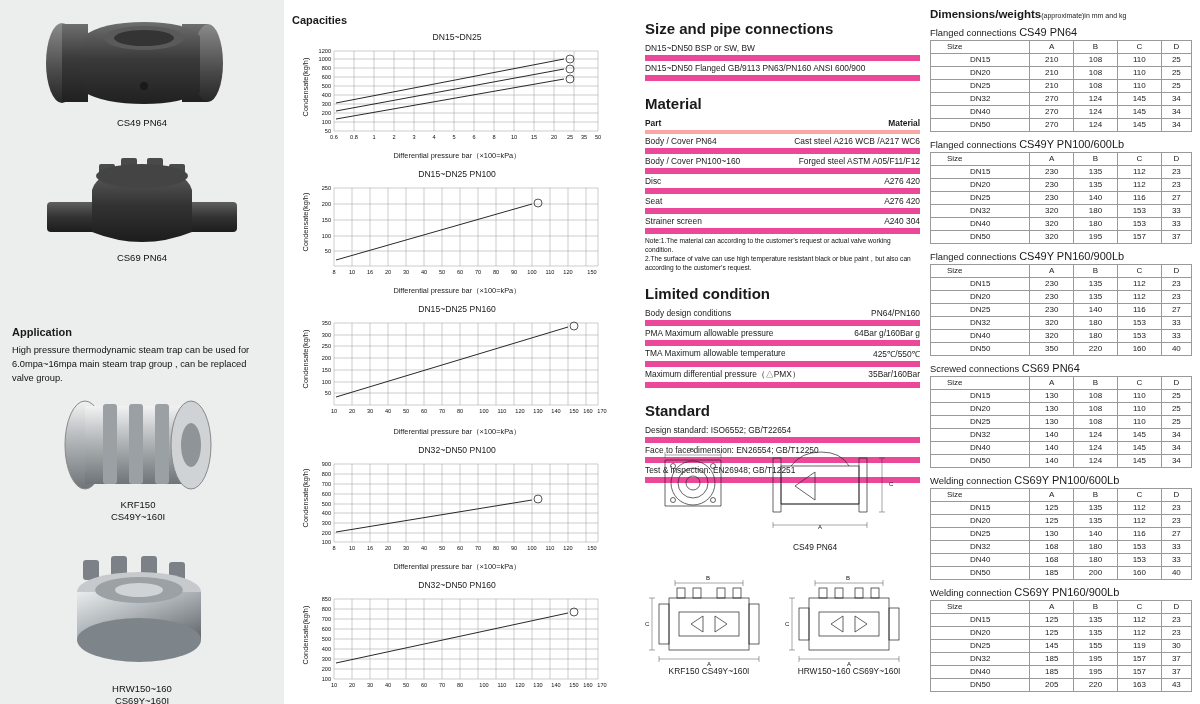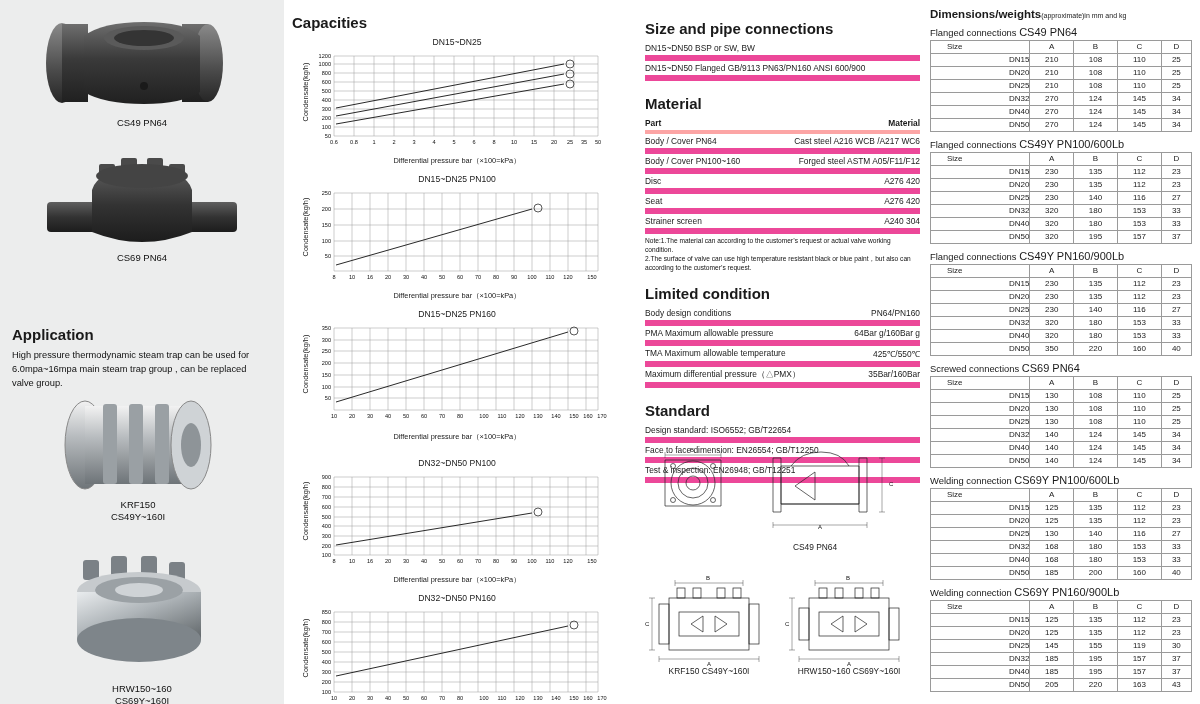--- a/index.html
+++ b/index.html
@@ -4,21 +4,21 @@
 <style>
   html,body{margin:0;padding:0;}
   body{width:1200px;height:704px;background:#ffffff;font-family:"Liberation Sans",sans-serif;color:#1a1a1a;font-size:9px;overflow:hidden;position:relative;}
   .page{position:relative;width:1200px;height:704px;}
 
   
   .col-left{position:absolute;left:0;top:0;width:284px;height:704px;background:#eceded;}
   .prod-cap{font-size:9.5px;text-align:center;color:#111;line-height:1.25;}
   .img-box{display:flex;align-items:center;justify-content:center;}
 
-  h2.sec{font-size:15px;font-weight:bold;margin:16px 0 6px 0;letter-spacing:0;}
+  h2.sec{font-size:11px;font-weight:bold;margin:16px 0 6px 0;letter-spacing:0;}
   .app-text{font-size:9.3px;line-height:1.5;color:#111;}
 
   
   .col-charts{position:absolute;left:292px;top:0;width:330px;}
   .chart-block{margin-bottom:6px;}
   .chart-title{text-align:center;font-size:8.6px;margin:0 0 1px 0;}
   .chart-wrap{position:relative;}
   .axis-x-label{text-align:center;font-size:7.4px;margin-top:1px;}
   .axis-y-label{position:absolute;left:-1px;top:50%;transform:translateY(-50%) rotate(-90deg);transform-origin:center;font-size:7.4px;white-space:nowrap;}
 
@@ -30,21 +30,21 @@
   .spec-head{border-bottom:4px solid #fca5a5;font-weight:bold;}
   .note{font-size:6.6px;line-height:1.35;margin-top:3px;color:#111;}
 
   
   .col-dims{position:absolute;left:930px;top:0;width:262px;}
   .dim-title{font-size:9.4px;margin:6px 0 2px 0;}
   .dim-title .big{font-size:11px;font-weight:normal;}
   table.dim{border-collapse:collapse;width:100%;font-size:8px;}
   table.dim th,table.dim td{border:1px solid #9a9a9a;text-align:center;padding:0px 0 0px 0;height:12px;line-height:12px;}
   table.dim th{font-weight:normal;}
-  table.dim td.sz{text-align:right;padding-left:0;}
+  table.dim td.sz{text-align:center;padding-left:0;}
   table.dim th.sz{text-align:left;padding-left:16px;}
 
   .hdr-dims{font-size:11.5px;font-weight:bold;margin:0;padding-top:8px;}
   .hdr-dims span.small{font-size:7px;font-weight:normal;}
 
   h3.blk{font-size:15px;font-weight:bold;margin:0 0 4px 0;}
 
   
   .draw-cap{font-size:8.4px;text-align:center;}
   .draw-area{position:absolute;left:645px;top:430px;width:280px;height:260px;}
@@ -363,21 +363,21 @@
               <text x="282" y="98">150</text>
               <text x="296" y="98">160</text>
             <text x="310" y="98">170</text>
           </g>
         </svg>
         <div class="axis-y-label" style="left:-16px;top:44px;">Condensate(kg/h)</div>
       </div>
       <div class="axis-x-label" style="margin-top:-2px;">Differential pressure bar（×100=kPa）</div>
     </div>
 
-    <div class="chart-block" style="margin-top:16px;">
+    <div class="chart-block" style="margin-top:8px;">
       <div class="chart-title">DN32~DN50 PN100</div>
       <div class="chart-wrap">
         <svg width="318" height="106" viewBox="0 0 318 106">
           <g stroke="#9b9b9b" stroke-width="0.5" fill="none">
             <line x1="42" y1="8" x2="42" y2="86"></line>
               <line x1="42" y1="86" x2="306" y2="86"></line>
             <line x1="42" y1="8" x2="306" y2="8"></line>
               <line x1="42" y1="18" x2="306" y2="18"></line>
             <line x1="42" y1="28" x2="306" y2="28"></line>
               <line x1="42" y1="38" x2="306" y2="38"></line>

